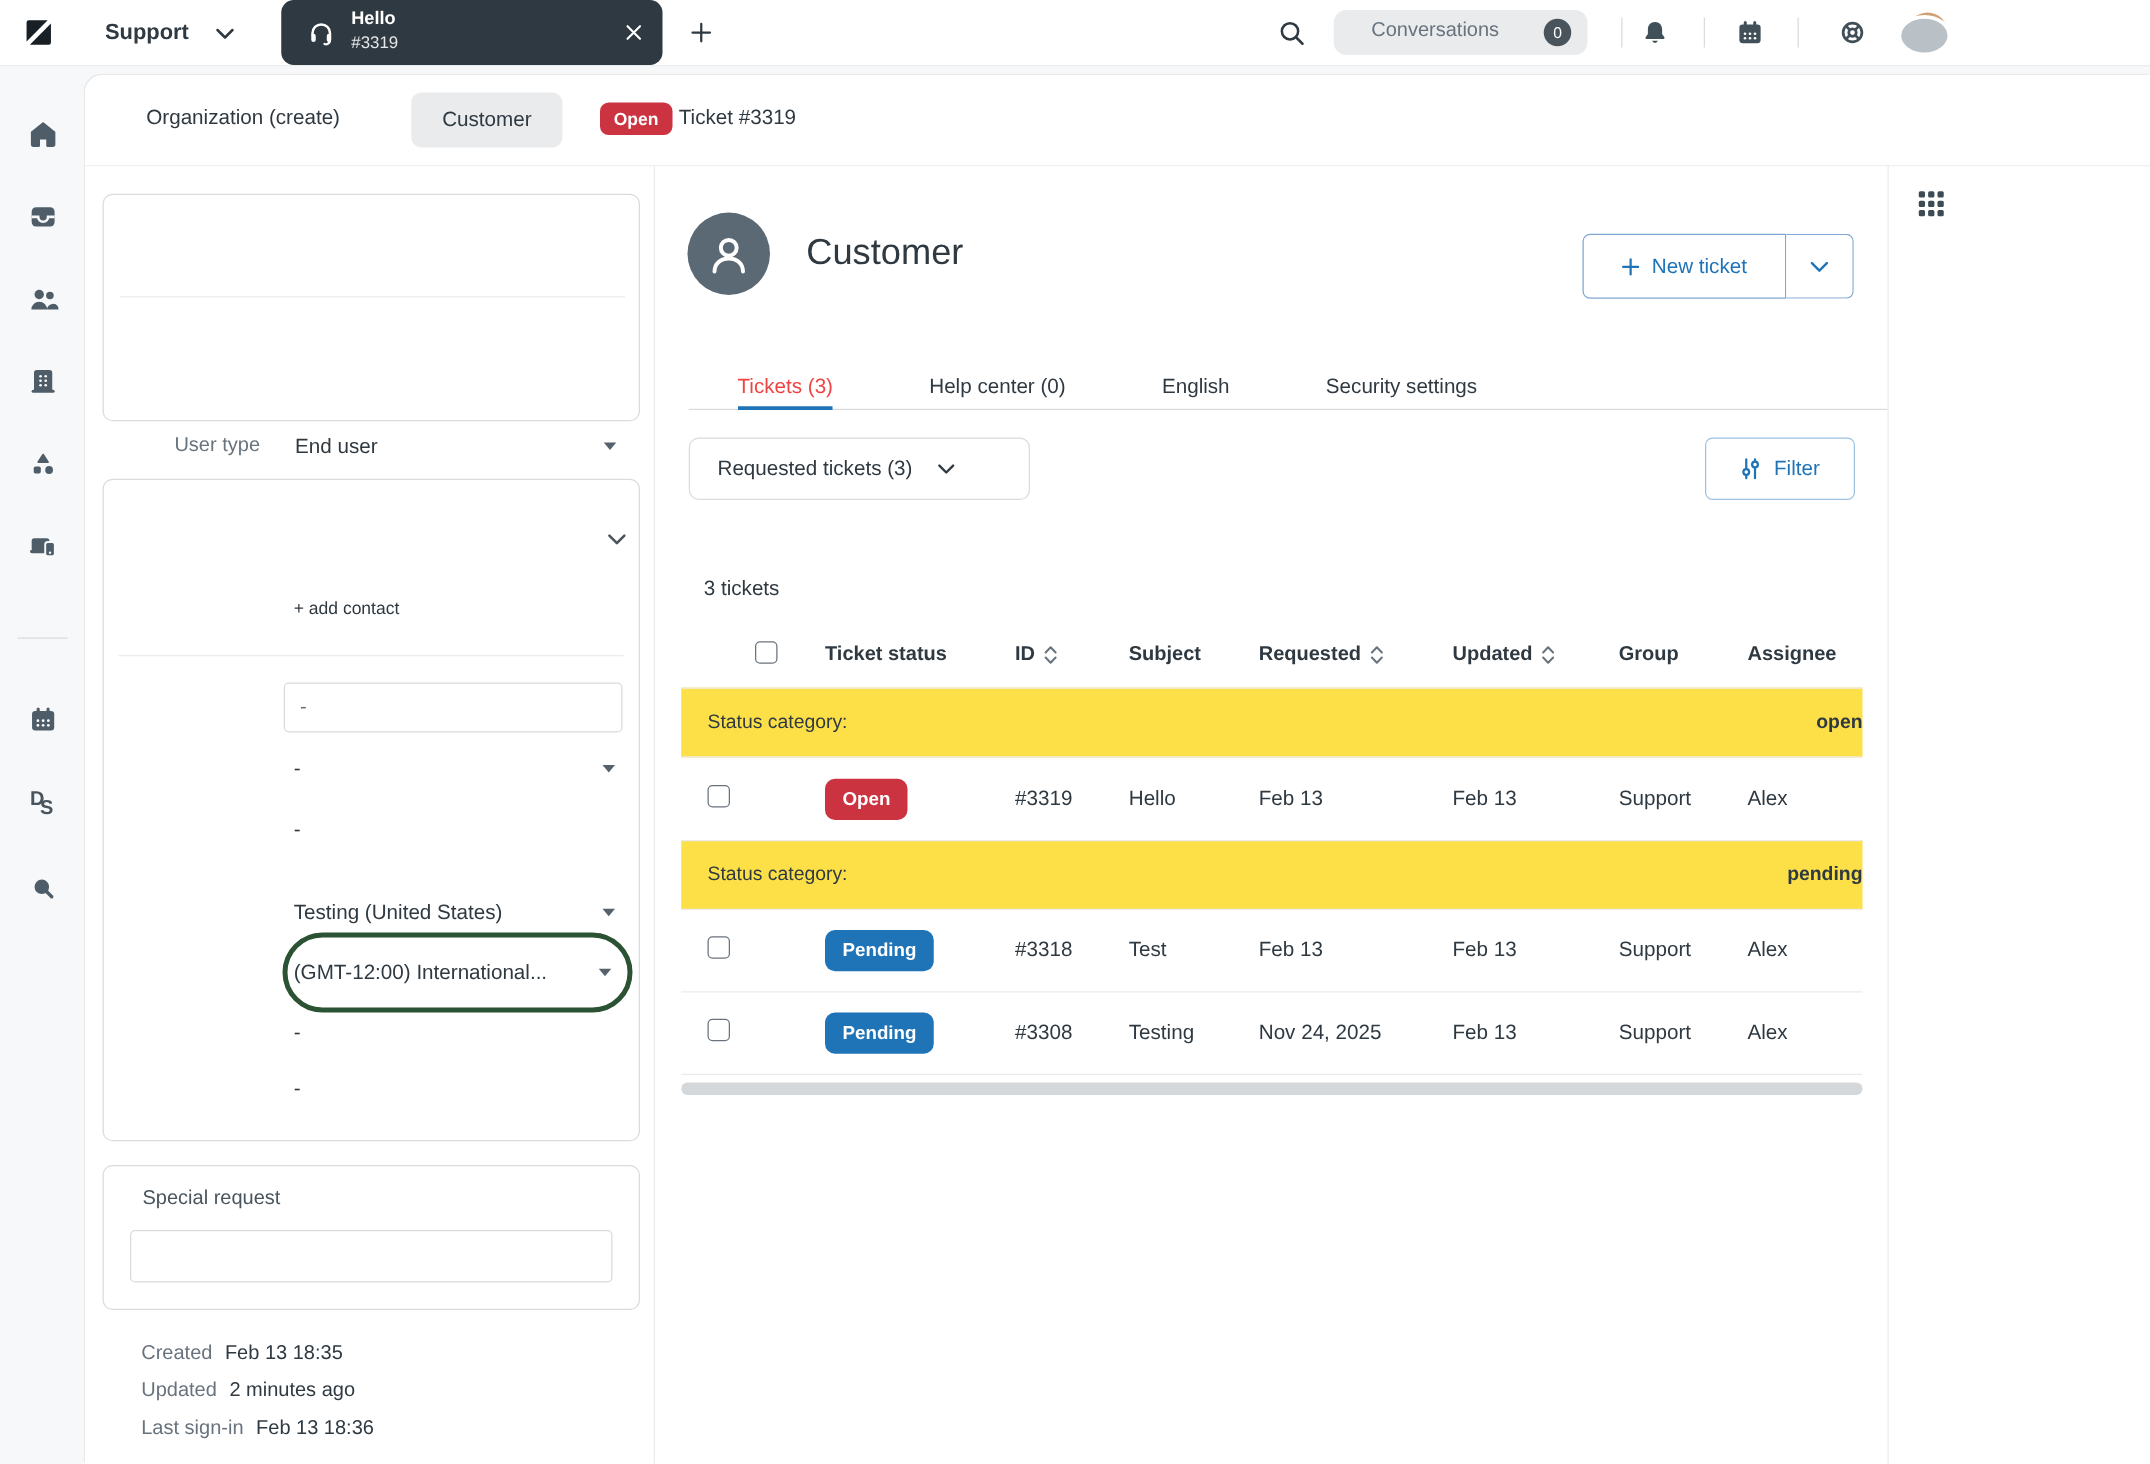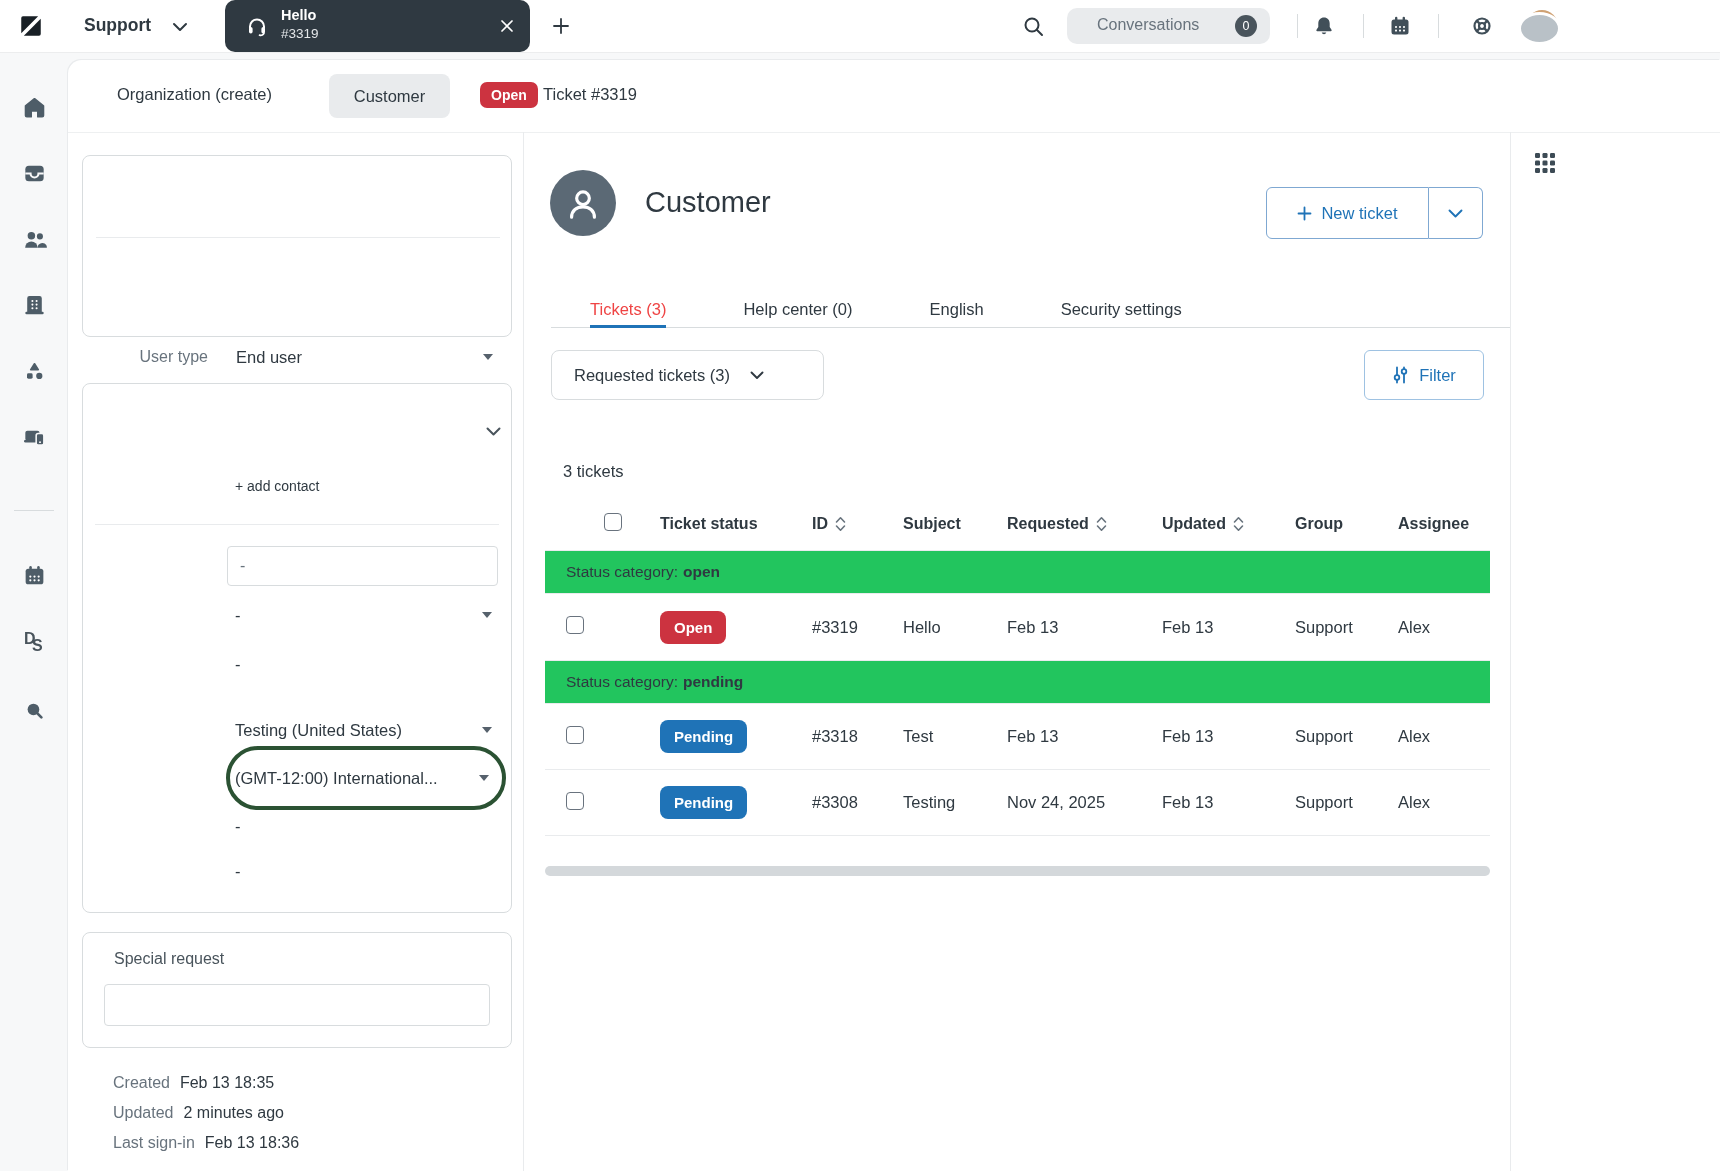--- a/index.html
+++ b/index.html
@@ -62,21 +62,21 @@
   .tab.active{color:#ef4444;box-shadow:inset 0 -3px 0 0 #1f73b7;}
   .dd-btn{position:absolute;left:551px;top:350px;width:273px;height:50px;border:1px solid #d8dcde;border-radius:8px;background:#fff;display:flex;align-items:center;padding:0 22px;gap:20px;font-size:16.5px;box-sizing:border-box;z-index:3;}
   .filter-btn{position:absolute;left:1364px;top:350px;width:120px;height:50px;border:1px solid #9ec2e2;border-radius:6px;background:#fff;display:flex;align-items:center;justify-content:center;gap:10px;color:#1f73b7;font-size:16.5px;box-sizing:border-box;z-index:3;}
   .count-text{position:absolute;left:563px;top:462px;font-size:16.5px;z-index:3;}
 
   
   #tickets-table{position:absolute;left:545px;top:498px;width:945px;z-index:3;}
   .trow,.thead{display:grid;grid-template-columns:94px 152px 91px 104px 155px 133px 103px 1fr;align-items:center;padding-left:21px;box-sizing:border-box;}
   .thead{height:52px;font-weight:700;font-size:16px;text-align:center;}
   .thead .th{display:flex;align-items:center;gap:7px;white-space:nowrap;}
-  .group-bar{height:44px;background:#22c55e;border-top:1px solid #e9ebed;border-bottom:1px solid #e9ebed;display:flex;align-items:center;padding-left:21px;font-size:15.5px;box-sizing:border-box;}
+  .group-bar{height:56px;background:#fde047;border-top:1px solid #e9ebed;border-bottom:1px solid #e9ebed;display:flex;align-items:center;padding-left:21px;font-size:15.5px;box-sizing:border-box;justify-content:space-between;}
   .group-bar b{margin-left:5px;}
   .trow{height:66px;border-bottom:1px solid #e9ebed;font-size:16.5px;}
   .trow.no-bb{border-bottom:none;}
   .checkbox{width:18px;height:18px;border:1.5px solid #69737e;border-radius:4px;background:#fff;box-sizing:border-box;display:inline-block;}
   .badge{display:inline-block;padding:9px 14px;border-radius:8px;color:#fff;font-weight:700;font-size:15px;line-height:1;}
   .badge-open{background:#cc3340;}
   .badge-pending{background:#1f73b7;}
   .hscrollbar{position:absolute;left:545px;top:866px;width:945px;height:10px;border-radius:5px;background:#d4d8db;z-index:3;}
 
   .sr-label{position:absolute;left:114px;font-size:16px;color:#49545c;z-index:4;}

